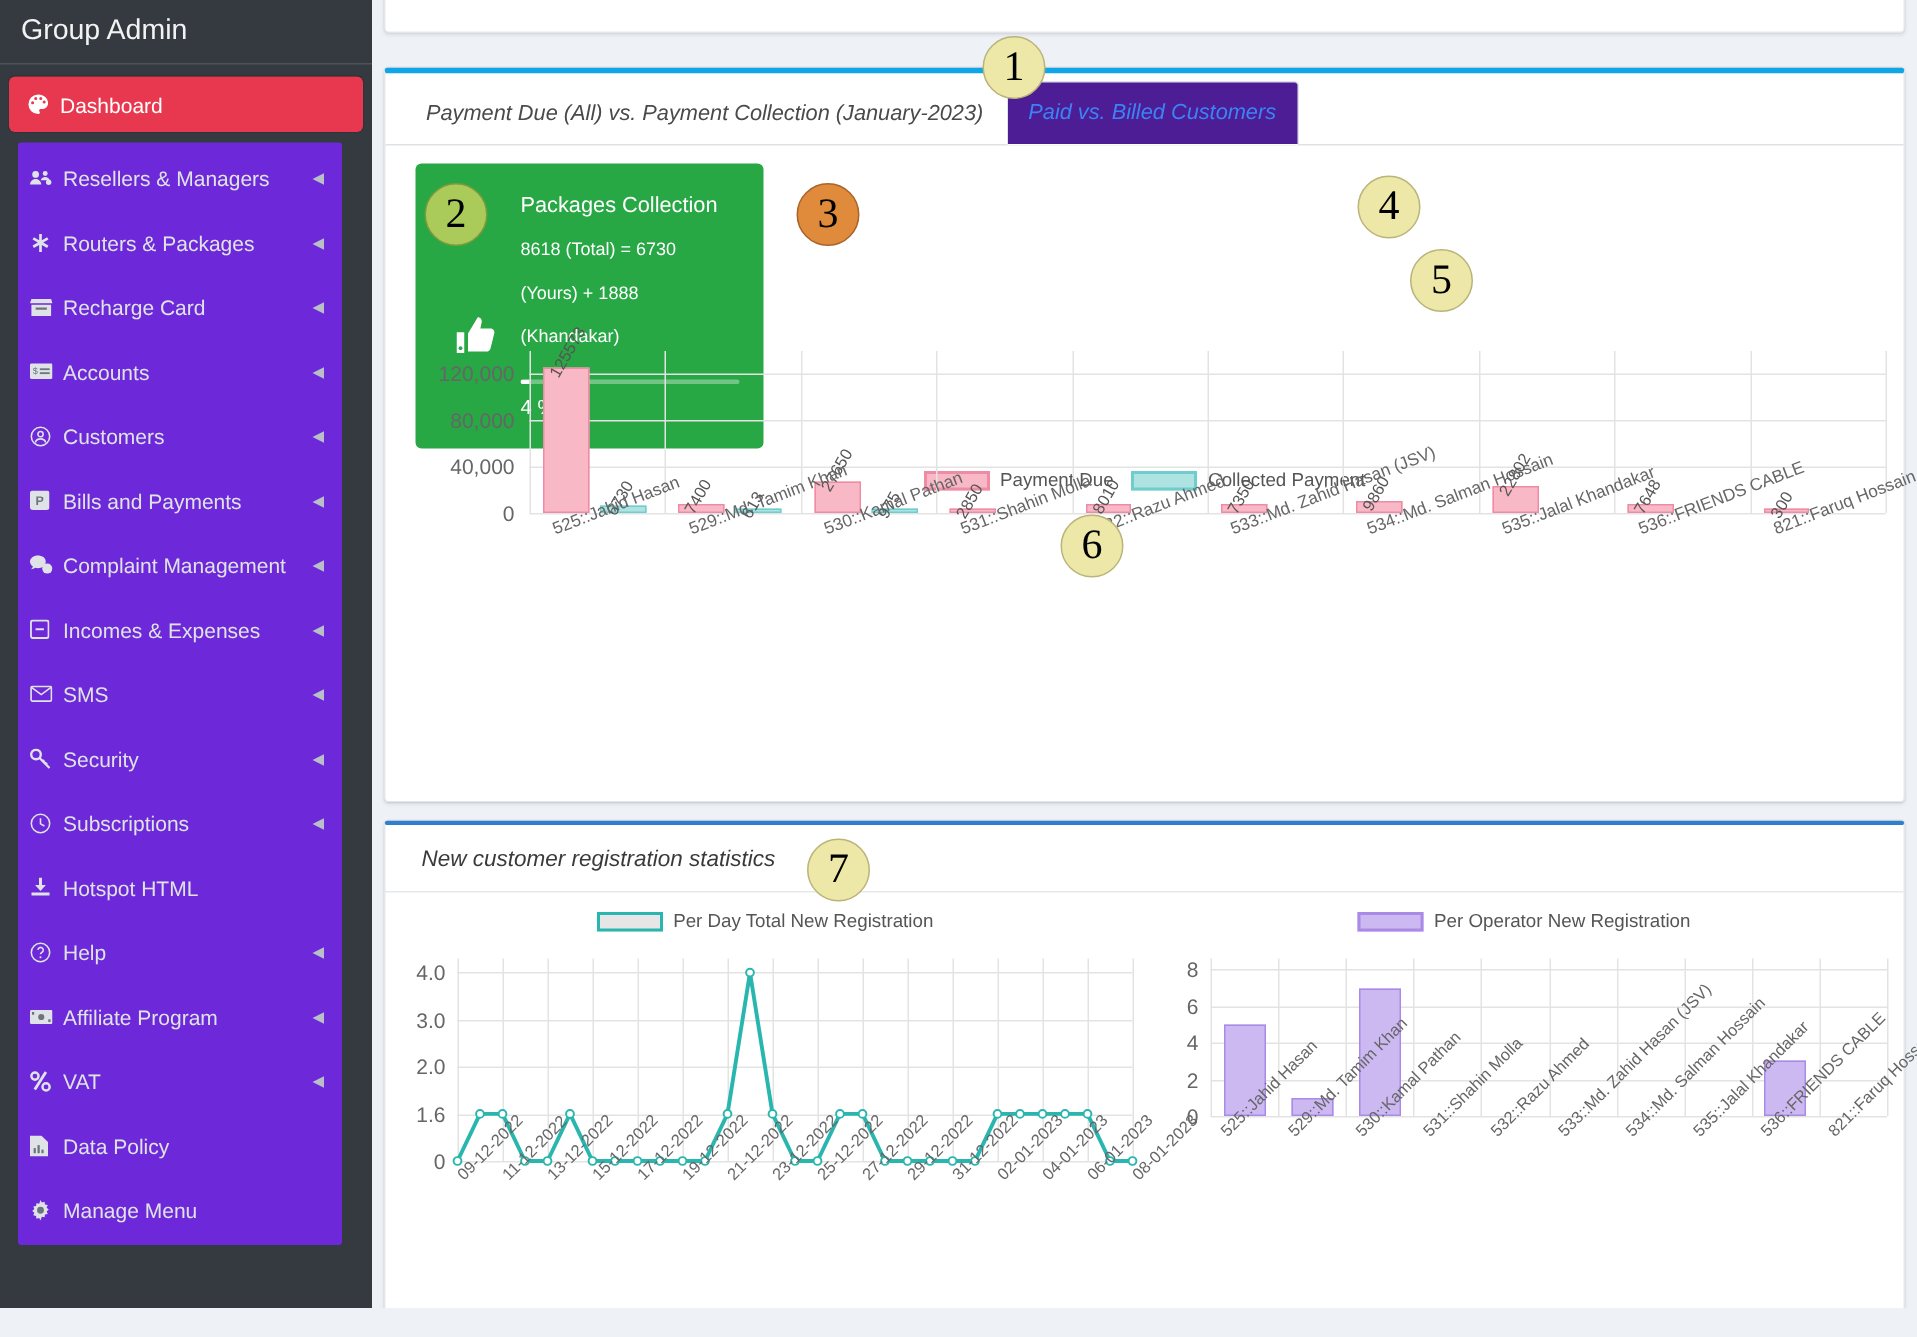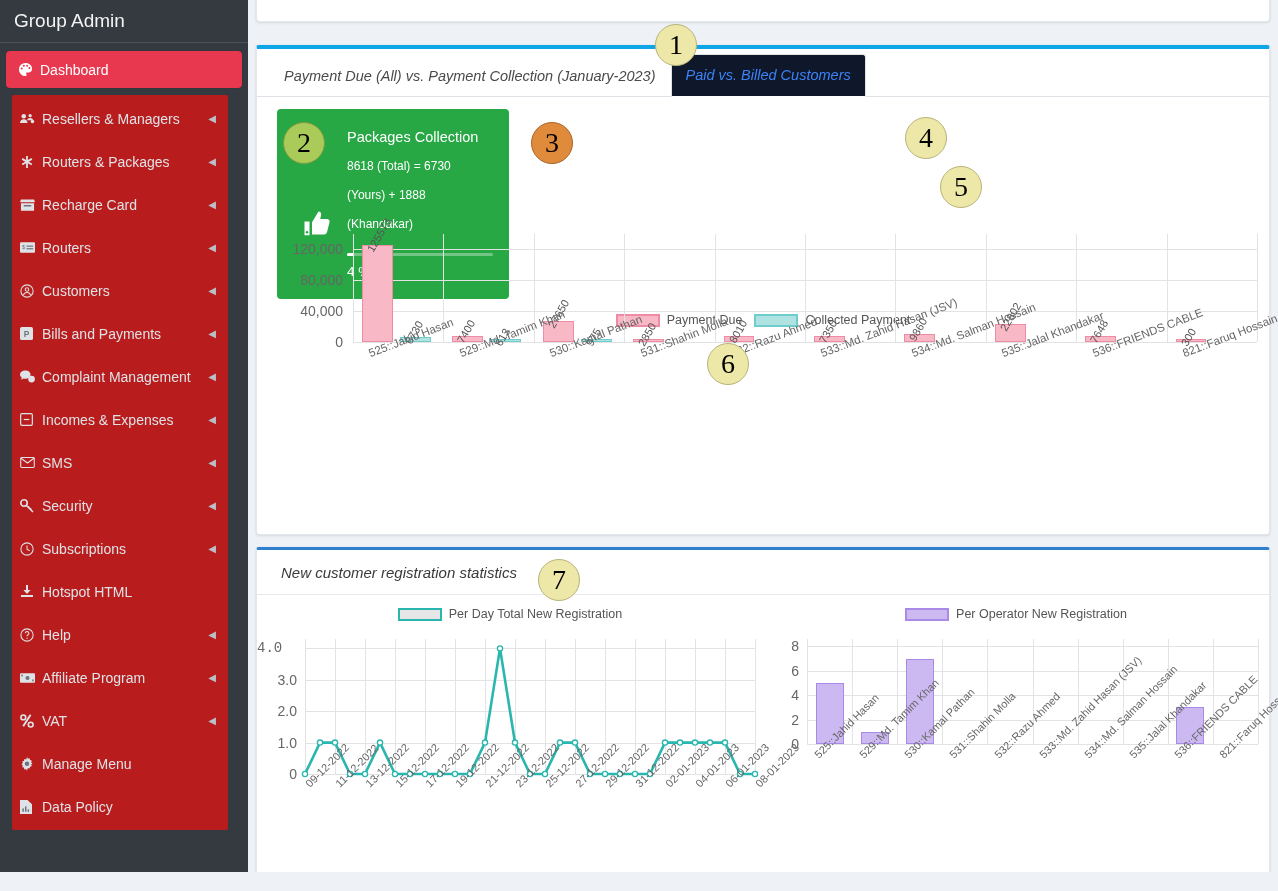--- a/index.html
+++ b/index.html
@@ -48,21 +48,21 @@
   .nav-item .lbl { flex: 1 1 auto; }
   .nav-item .caret { font-size: 10px; color: #b9bfc7; }
   .nav-item.active {
     background: #e8384f;
     color: #fff;
     box-shadow: 0 0 1px rgba(0,0,0,.4);
   }
   .nav-item.active .ico { color: #fff; }
   .nav-group {
     margin-top: 7px;
-    background: #b91c1c;
+    background: #6d28d9;
     border-radius: 2px;
     padding: 2px 0 2px 0;
     margin-left: 6px;
     margin-right: 14px;
   }
   .nav-group .nav-item { color: #dfe3e7; padding-left: 8px; height: 43px; }
   .nav-group .nav-item .ico { color: #dfe3e7; }
 
   
   .main {
@@ -95,21 +95,21 @@
   .tab {
     padding: 12px 14px;
     font-size: 14.5px;
     font-style: italic;
     color: #4a4a4a;
     border: 1px solid transparent;
     border-bottom: none;
     margin-bottom: -1px;
     line-height: 1.2;
   }
-  .tab.inactive { color: #3c83f6; border: 1px solid #dee2e6; border-bottom-color: #fff; border-radius: 3px 3px 0 0; background:#0f172a; }
+  .tab.inactive { color: #3c83f6; border: 1px solid #dee2e6; border-bottom-color: #fff; border-radius: 3px 3px 0 0; background:#4c1d95; }
 
   .row-cards { display: flex; padding: 12px 20px 0 20px; gap: 16px; }
   .infobox {
     width: 232px; flex: 0 0 232px;
     border-radius: 4px;
     color: #fff;
     padding: 14px 16px 12px 16px;
     display: flex;
     min-height: 190px;
     position: relative;
@@ -252,21 +252,21 @@
         </div>
         <div class="nav-item">
           <span class="ico">
             <svg class="svgico" width="15" height="11" viewBox="0 0 16 11" fill="#dfe3e7">
                 <rect width="16" height="11" rx="1"></rect>
                 <text x="2" y="7.6" font-size="6.5" fill="#6c757d" font-family="Liberation Sans">$</text>
                 <rect x="7" y="3.4" width="7" height="1.3" fill="#6c757d"></rect>
                 <rect x="7" y="6.2" width="7" height="1.3" fill="#6c757d"></rect>
               </svg>
           </span>
-          <span class="lbl">Routers</span>
+          <span class="lbl">Accounts</span>
           <span class="caret">◀</span>
         </div>
         <div class="nav-item">
           <span class="ico">
             <svg class="svgico" width="14" height="14" viewBox="0 0 16 16" fill="none" stroke="#dfe3e7" stroke-width="1.2">
                 <circle cx="8" cy="8" r="7"></circle>
                 <circle cx="8" cy="6.2" r="2"></circle>
                 <path d="M4 12.6c.6-1.8 2.1-2.8 4-2.8s3.4 1 4 2.8"></path>
               </svg>
           </span>
@@ -372,38 +372,38 @@
                 <path d="M11.4 1.2L4 12.8l-1.6-1L9.8.2z"></path>
                 <circle cx="3.3" cy="3.4" r="2.4" fill="none" stroke="#dfe3e7" stroke-width="1.6"></circle>
                 <circle cx="10.7" cy="10.6" r="2.4" fill="none" stroke="#dfe3e7" stroke-width="1.6"></circle>
               </svg>
           </span>
           <span class="lbl">VAT</span>
           <span class="caret">◀</span>
         </div>
         <div class="nav-item">
           <span class="ico">
-            <svg class="svgico" width="14" height="14" viewBox="0 0 16 16" fill="#dfe3e7">
-                <path d="M8 0l1 1.9 2.1-.5.3 2.1 2.1.4-.8 2 1.6 1.4-1.6 1.4.8 2-2.1.4-.3 2.1-2.1-.5L8 15.6l-1-1.9-2.1.5-.3-2.1-2.1-.4.8-2L1.7 8.3 3.3 6.9l-.8-2 2.1-.4.3-2.1L7 2.9z"></path>
-                <circle cx="8" cy="7.8" r="2.6" fill="#6c757d"></circle>
-              </svg>
-          </span>
-          <span class="lbl">Manage Menu</span>
-          <span class="caret"></span>
-        </div>
-        <div class="nav-item">
-          <span class="ico">
             <svg class="svgico" width="12" height="14" viewBox="0 0 12 14" fill="#dfe3e7">
                 <path d="M0 0h7.5L12 4.3V14H0z"></path>
                 <rect x="2.4" y="8.4" width="1.5" height="3.4" fill="#6c757d"></rect>
                 <rect x="5" y="6.4" width="1.5" height="5.4" fill="#6c757d"></rect>
                 <rect x="7.6" y="9.4" width="1.5" height="2.4" fill="#6c757d"></rect>
               </svg>
           </span>
           <span class="lbl">Data Policy</span>
+          <span class="caret"></span>
+        </div>
+        <div class="nav-item">
+          <span class="ico">
+            <svg class="svgico" width="14" height="14" viewBox="0 0 16 16" fill="#dfe3e7">
+                <path d="M8 0l1 1.9 2.1-.5.3 2.1 2.1.4-.8 2 1.6 1.4-1.6 1.4.8 2-2.1.4-.3 2.1-2.1-.5L8 15.6l-1-1.9-2.1.5-.3-2.1-2.1-.4.8-2L1.7 8.3 3.3 6.9l-.8-2 2.1-.4.3-2.1L7 2.9z"></path>
+                <circle cx="8" cy="7.8" r="2.6" fill="#6c757d"></circle>
+              </svg>
+          </span>
+          <span class="lbl">Manage Menu</span>
           <span class="caret"></span>
         </div>
       </div>
     </div>
   </aside>
 
   <main class="main">
 
     <div class="card top-cut"></div>
 
@@ -515,27 +515,27 @@
           <div class="chart-legend" style="margin-top:12px;">
             <span class="lg-item">
               <span class="lg-swatch" style="background:#e6e6e6;border-color:#29b6ae;"></span>
               <span>Per Day Total New Registration</span>
             </span>
           </div>
           <div class="plot" id="plot-line" style="position:absolute; left:0; top:34px; width:505px; height:240px;">
               <div class="grid-h" style="left:48px;top:145px;width:450px;"></div>
               <div class="axis-label" style="left:0px;top:137px;width:40px;text-align:right;">0</div>
               <div class="grid-h" style="left:48px;top:113.6046511627907px;width:450px;"></div>
-              <div class="axis-label" style="left:0px;top:105.6046511627907px;width:40px;text-align:right;">1.0</div>
+              <div class="axis-label" style="left:0px;top:105.6046511627907px;width:40px;text-align:right;">1.6</div>
               <div class="grid-h" style="left:48px;top:82.2093023255814px;width:450px;"></div>
               <div class="axis-label" style="left:0px;top:74.2093023255814px;width:40px;text-align:right;">2.0</div>
               <div class="grid-h" style="left:48px;top:50.81395348837209px;width:450px;"></div>
               <div class="axis-label" style="left:0px;top:42.81395348837209px;width:40px;text-align:right;">3.0</div>
               <div class="grid-h" style="left:48px;top:19.418604651162795px;width:450px;"></div>
-              <div class="axis-label" style="left:0px;top:11.418604651162795px;width:40px;font-family:Liberation Mono, monospace;">4.0</div>
+              <div class="axis-label" style="left:0px;top:11.418604651162795px;width:40px;text-align:right;">4.0</div>
               <div class="grid-v" style="left:48px;top:10px;height:135px;"></div>
               <div class="grid-v" style="left:78px;top:10px;height:135px;"></div>
               <div class="grid-v" style="left:108px;top:10px;height:135px;"></div>
               <div class="grid-v" style="left:138px;top:10px;height:135px;"></div>
               <div class="grid-v" style="left:168px;top:10px;height:135px;"></div>
               <div class="grid-v" style="left:198px;top:10px;height:135px;"></div>
               <div class="grid-v" style="left:228px;top:10px;height:135px;"></div>
               <div class="grid-v" style="left:258px;top:10px;height:135px;"></div>
               <div class="grid-v" style="left:288px;top:10px;height:135px;"></div>
               <div class="grid-v" style="left:318px;top:10px;height:135px;"></div>

